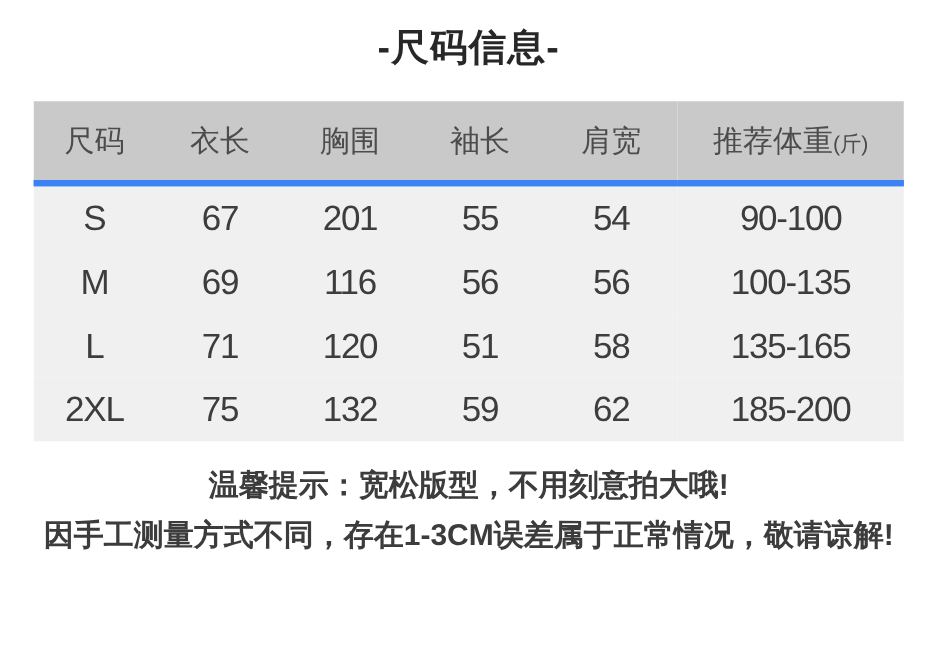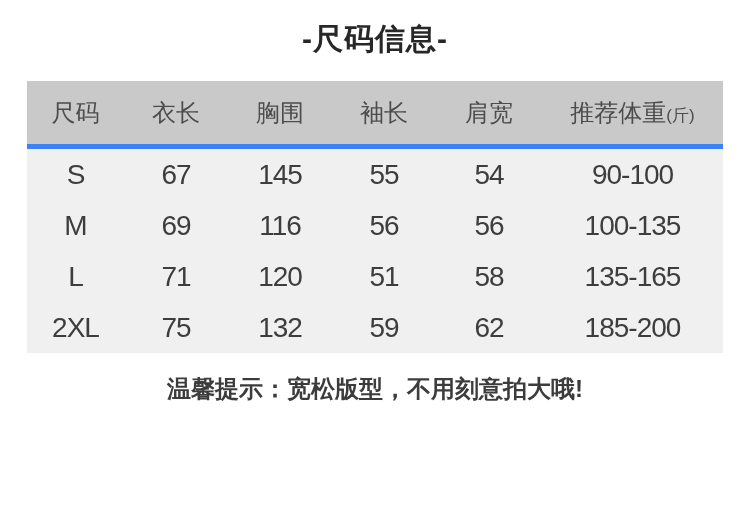--- a/index.html
+++ b/index.html
@@ -101,21 +101,21 @@
         <th>胸围</th>
         <th>袖长</th>
         <th>肩宽</th>
         <th><span>推荐体重</span><span class="unit">(斤)</span></th>
       </tr>
     </thead>
     <tbody>
       <tr>
         <td>S</td>
         <td>67</td>
-        <td>145</td>
+        <td>201</td>
         <td>55</td>
         <td>54</td>
         <td>90-100</td>
       </tr>
       <tr>
         <td>M</td>
         <td>69</td>
         <td>116</td>
         <td>56</td>
         <td>56</td>
@@ -134,14 +134,15 @@
         <td>75</td>
         <td>132</td>
         <td>59</td>
         <td>62</td>
         <td>185-200</td>
       </tr>
     </tbody>
   </table>
 
   <p class="note note1">温馨提示：宽松版型，不用刻意拍大哦!</p>
+  <p class="note note2">因手工测量方式不同，存在1-3CM误差属于正常情况，敬请谅解!</p>
 
 </div>
 
 </body></html>

